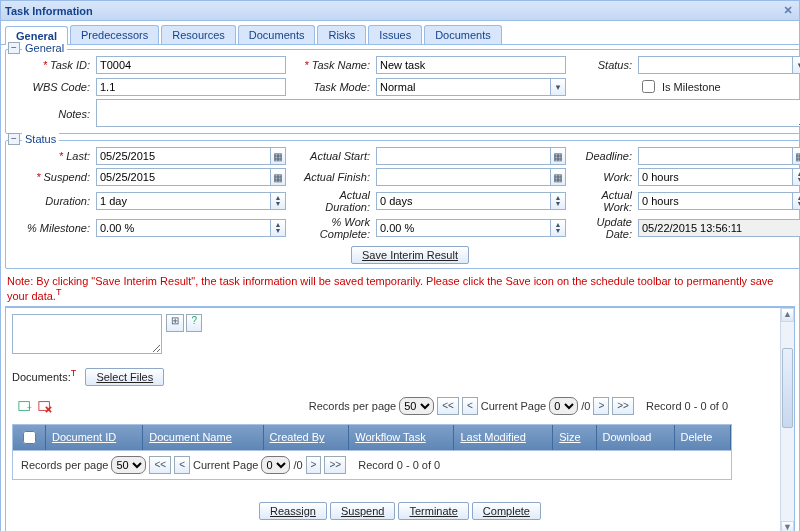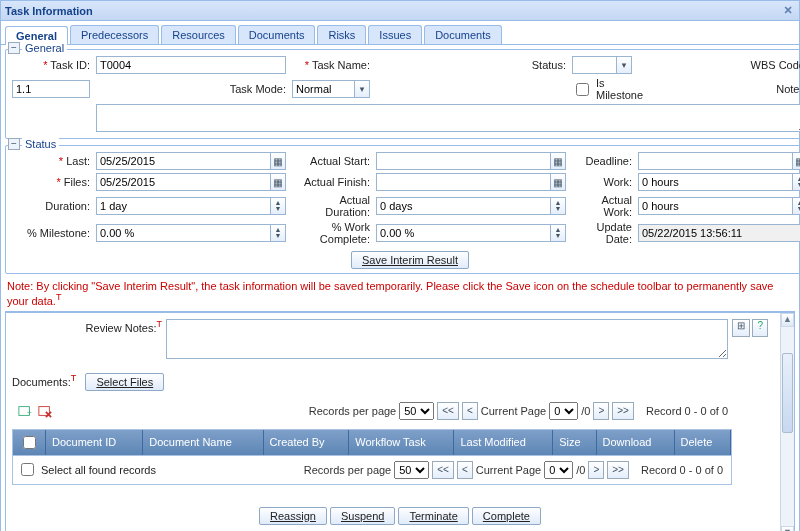--- a/index.html
+++ b/index.html
@@ -93,21 +93,21 @@
     text-align: center;
     cursor: pointer;
     font-size: 10px;
   }
   .form-grid {
     display: grid;
     grid-template-columns: 78px 190px 78px 190px 60px 170px;
     gap: 3px 6px;
     align-items: center;
   }
-  .label { text-align: right; color: #222; }
+  .label { text-align: right; color: #222; font-style: italic; }
   .req::before { content: "* "; color: #c00; }
   input.txt, select.txt, textarea.txt {
     border: 1px solid #9ab5d1;
     background: #fff;
     font: 11px Tahoma, Arial;
     padding: 1px 3px;
     width: 100%;
     height: 18px;
   }
   textarea.txt { height: auto; }
@@ -161,32 +161,33 @@
     margin-top: 6px;
     width: 720px;
   }
   .table th {
     background: linear-gradient(#7ea0c9, #5e86b5);
     color: #fff;
     font-weight: normal;
     text-align: left;
     padding: 3px 6px;
     border-right: 1px solid #3f6a9f;
+    text-decoration: underline;
     font-size: 11px;
   }
   .table th.no-u { text-decoration: none; }
   .pager {
     display: flex;
     align-items: center;
     gap: 3px;
     padding: 3px 4px;
     font-size: 11px;
     color: #333;
   }
-  .pager select { font-size:11px; height:18px;}
+  .pager select { font-size:11px; height:18px;border-radius:7px;}
   .pgbtn {
     border: 1px solid #9ab;
     background: linear-gradient(#fff,#e4eefb);
     padding: 0 4px;
     height: 18px;
     font-size: 10px;
     color: #456;
     cursor: pointer;
   }
   .toolbar-icons { display:flex; gap:2px; padding:2px 4px;}
@@ -215,20 +216,21 @@
 
   <div class="body">
 
     <fieldset class="group">
       <div class="collapse">−</div>
       <div class="grp-legend">General</div>
       <div class="form-grid">
         <div class="label req">Task ID:</div>
         <input class="txt" value="T0004" style="">
         <div class="label req">Task Name:</div>
+        <input class="txt" value="New task" style="">
         <div class="label">Status:</div>
         <div class="combo">
           <input class="txt" value="" style="">
           <div class="btn-drop"></div>
         </div>
 
         <div class="label">WBS Code:</div>
         <input class="txt" value="1.1" style="">
         <div class="label">Task Mode:</div>
         <div class="combo">
@@ -261,21 +263,21 @@
         <div class="combo">
             <input class="txt" value="" style="">
             <div class="btn-date"></div>
           </div>
         <div class="label">Deadline:</div>
         <div class="combo">
             <input class="txt" value="" style="">
             <div class="btn-date"></div>
           </div>
 
-        <div class="label req">Files:</div>
+        <div class="label req">Suspend:</div>
         <div class="combo">
             <input class="txt" value="05/25/2015" style="">
             <div class="btn-date"></div>
           </div>
         <div class="label">Actual Finish:</div>
         <div class="combo">
             <input class="txt" value="" style="">
             <div class="btn-date"></div>
           </div>
         <div class="label">Work:</div>
@@ -335,23 +337,20 @@
         <button class="btn">Save Interim Result</button>
       </div>
     </fieldset>
 
     <div class="note">
       <span>Note: By clicking "Save Interim Result", the task information will be saved temporarily. Please click the Save icon on the schedule toolbar to permanently save your data.</span><span class="sup">T</span>
     </div>
 
     <div class="lower">
       <div style="display:grid; grid-template-columns:150px 1fr 40px; gap:4px; align-items:flex-start; padding-right:16px;">
-        <div class="label" style="text-align:right">
-          <span>Review Notes:</span><span class="sup">T</span>
-        </div>
         <textarea class="txt" rows="3" style=""></textarea>
         <div style="display:flex;gap:2px">
           <span class="pgbtn">⊞</span>
           <span class="pgbtn" style="color:#2a6;">?</span>
         </div>
       </div>
 
       <div style="margin-top:14px;padding-right:16px;">
         <span><span>Documents:</span><span class="sup">T</span></span>
         &nbsp;
@@ -399,24 +398,20 @@
             <th>Workflow Task</th>
             <th>Last Modified</th>
             <th>Size</th>
             <th class="no-u">Download</th>
             <th class="no-u">Delete</th>
           </tr>
         </tbody>
           </table>
 
         <div style="display:flex;justify-content:space-between;align-items:center;border:1px solid #a9c1e2;border-top:none;width:720px;padding:2px 4px;">
-          <label style="display:flex;align-items:center;gap:4px">
-            <input type="checkbox" style="">
-            <span>Select all found records</span>
-          </label>
           <div class="pager">
             <span>Records per page</span>
             <select><option>50</option></select>
             <button class="pgbtn">&lt;&lt;</button>
             <button class="pgbtn">&lt;</button>
             <span>Current Page</span>
             <select><option>0</option></select>
             <span>/0</span>
             <button class="pgbtn">&gt;</button>
             <button class="pgbtn">&gt;&gt;</button>

